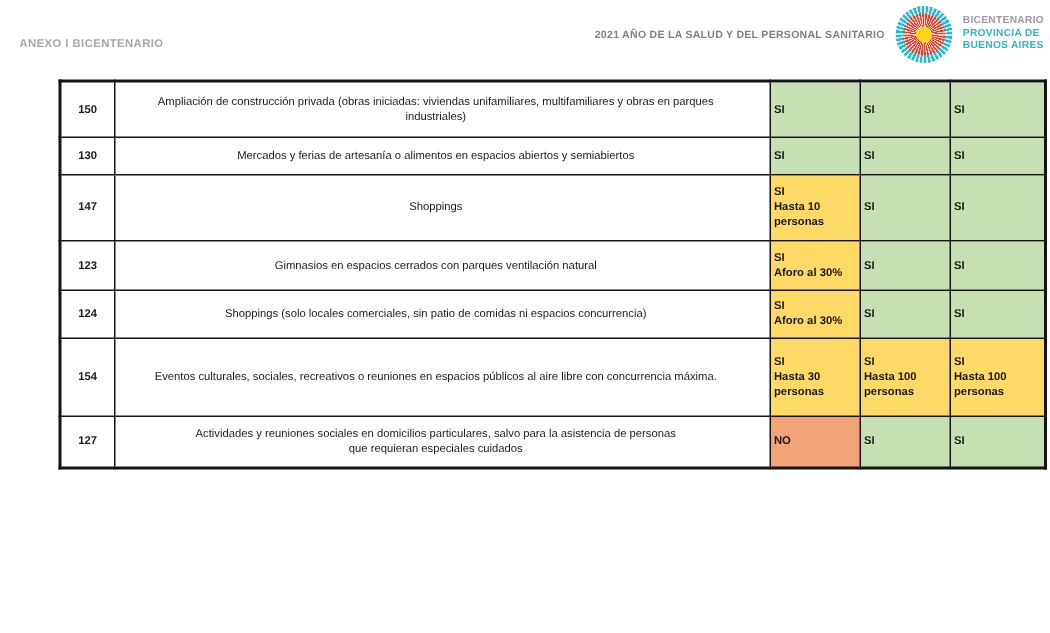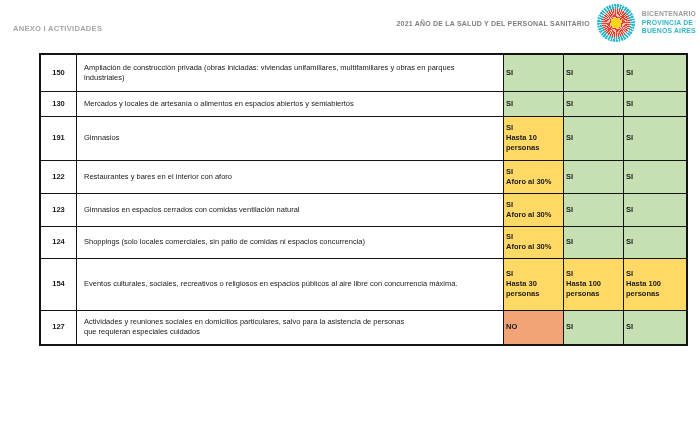--- a/index.html
+++ b/index.html
@@ -32,31 +32,31 @@
     position:absolute;left:39px;top:53px;width:614px;
     border-collapse:collapse;table-layout:fixed;
     border:2px solid #141414;
   }
   table.acts td{
     border:1.5px solid #141414;
     font-size:7.5px;line-height:10px;vertical-align:middle;
     overflow:hidden;
   }
   td.num{width:33px;text-align:center;font-weight:bold;}
-  td.act{width:413px;text-align:left;padding:2px 6px 2px 7px;white-space:pre-line;margin-left:21px;}
+  td.act{width:413px;text-align:center;padding:2px 16px 2px 7px;white-space:pre-line;margin-left:21px;}
   td.st{
     text-align:left;font-weight:bold;font-size:7px;line-height:9.5px;
     white-space:pre-line;padding:1px 2px;margin-top:32px;
   }
   td.c1{width:55px;} td.c2{width:55px;} td.c3{width:58px;}
 </style>
 </head>
 <body>
 
-<div class="annex-title">ANEXO I ACTIVIDADES</div>
+<div class="annex-title">ANEXO I BICENTENARIO</div>
 
 <div class="header-right">
   <span class="slogan">2021 AÑO DE LA SALUD Y DEL PERSONAL SANITARIO</span>
   <span class="logo-sun"></span>
   <span class="logo-text">
     <span class="l1">BICENTENARIO</span>
     <span class="l2">PROVINCIA DE</span>
     <span class="l3">BUENOS AIRES</span>
   </span>
 </div>
@@ -65,61 +65,53 @@
   <tbody>
       <tr style="height:37px">
     <td class="num">150</td>
     <td class="act">Ampliación de construcción privada (obras iniciadas: viviendas unifamiliares, multifamiliares y obras en parques industriales)</td>
     <td class="st c1" style="background: rgb(198, 224, 180);">SI</td>
     <td class="st c2" style="background: rgb(198, 224, 180);">SI</td>
     <td class="st c3" style="background: rgb(198, 224, 180);">SI</td>
   </tr>
   <tr style="height:25px">
     <td class="num">130</td>
-    <td class="act">Mercados y locales de artesanía o alimentos en espacios abiertos y semiabiertos</td>
+    <td class="act">Mercados y ferias de artesanía o alimentos en espacios abiertos y semiabiertos</td>
     <td class="st c1" style="background: rgb(198, 224, 180);">SI</td>
     <td class="st c2" style="background: rgb(198, 224, 180);">SI</td>
     <td class="st c3" style="background: rgb(198, 224, 180);">SI</td>
   </tr>
   <tr style="height:44px">
-    <td class="num">191</td>
-    <td class="act">Gimnasios</td>
+    <td class="num">147</td>
+    <td class="act">Shoppings</td>
     <td class="st c1" style="background: rgb(255, 217, 102);">SI
 Hasta 10
 personas</td>
     <td class="st c2" style="background: rgb(198, 224, 180);">SI</td>
     <td class="st c3" style="background: rgb(198, 224, 180);">SI</td>
   </tr>
   <tr style="height:33px">
-    <td class="num">122</td>
-    <td class="act">Restaurantes y bares en el interior con aforo</td>
-    <td class="st c1" style="background: rgb(255, 217, 102);">SI
-Aforo al 30%</td>
-    <td class="st c2" style="background: rgb(198, 224, 180);">SI</td>
-    <td class="st c3" style="background: rgb(198, 224, 180);">SI</td>
-  </tr>
-  <tr style="height:33px">
     <td class="num">123</td>
-    <td class="act">Gimnasios en espacios cerrados con comidas ventilación natural</td>
+    <td class="act">Gimnasios en espacios cerrados con parques ventilación natural</td>
     <td class="st c1" style="background: rgb(255, 217, 102);">SI
 Aforo al 30%</td>
     <td class="st c2" style="background: rgb(198, 224, 180);">SI</td>
     <td class="st c3" style="background: rgb(198, 224, 180);">SI</td>
   </tr>
   <tr style="height:32px">
     <td class="num">124</td>
     <td class="act">Shoppings (solo locales comerciales, sin patio de comidas ni espacios concurrencia)</td>
     <td class="st c1" style="background: rgb(255, 217, 102);">SI
 Aforo al 30%</td>
     <td class="st c2" style="background: rgb(198, 224, 180);">SI</td>
     <td class="st c3" style="background: rgb(198, 224, 180);">SI</td>
   </tr>
   <tr style="height:52px">
     <td class="num">154</td>
-    <td class="act">Eventos culturales, sociales, recreativos o religiosos en espacios públicos al aire libre con concurrencia máxima.</td>
+    <td class="act">Eventos culturales, sociales, recreativos o reuniones en espacios públicos al aire libre con concurrencia máxima.</td>
     <td class="st c1" style="background: rgb(255, 217, 102);">SI
 Hasta 30
 personas</td>
     <td class="st c2" style="background: rgb(255, 217, 102);">SI
 Hasta 100
 personas</td>
     <td class="st c3" style="background: rgb(255, 217, 102);">SI
 Hasta 100
 personas</td>
   </tr>

